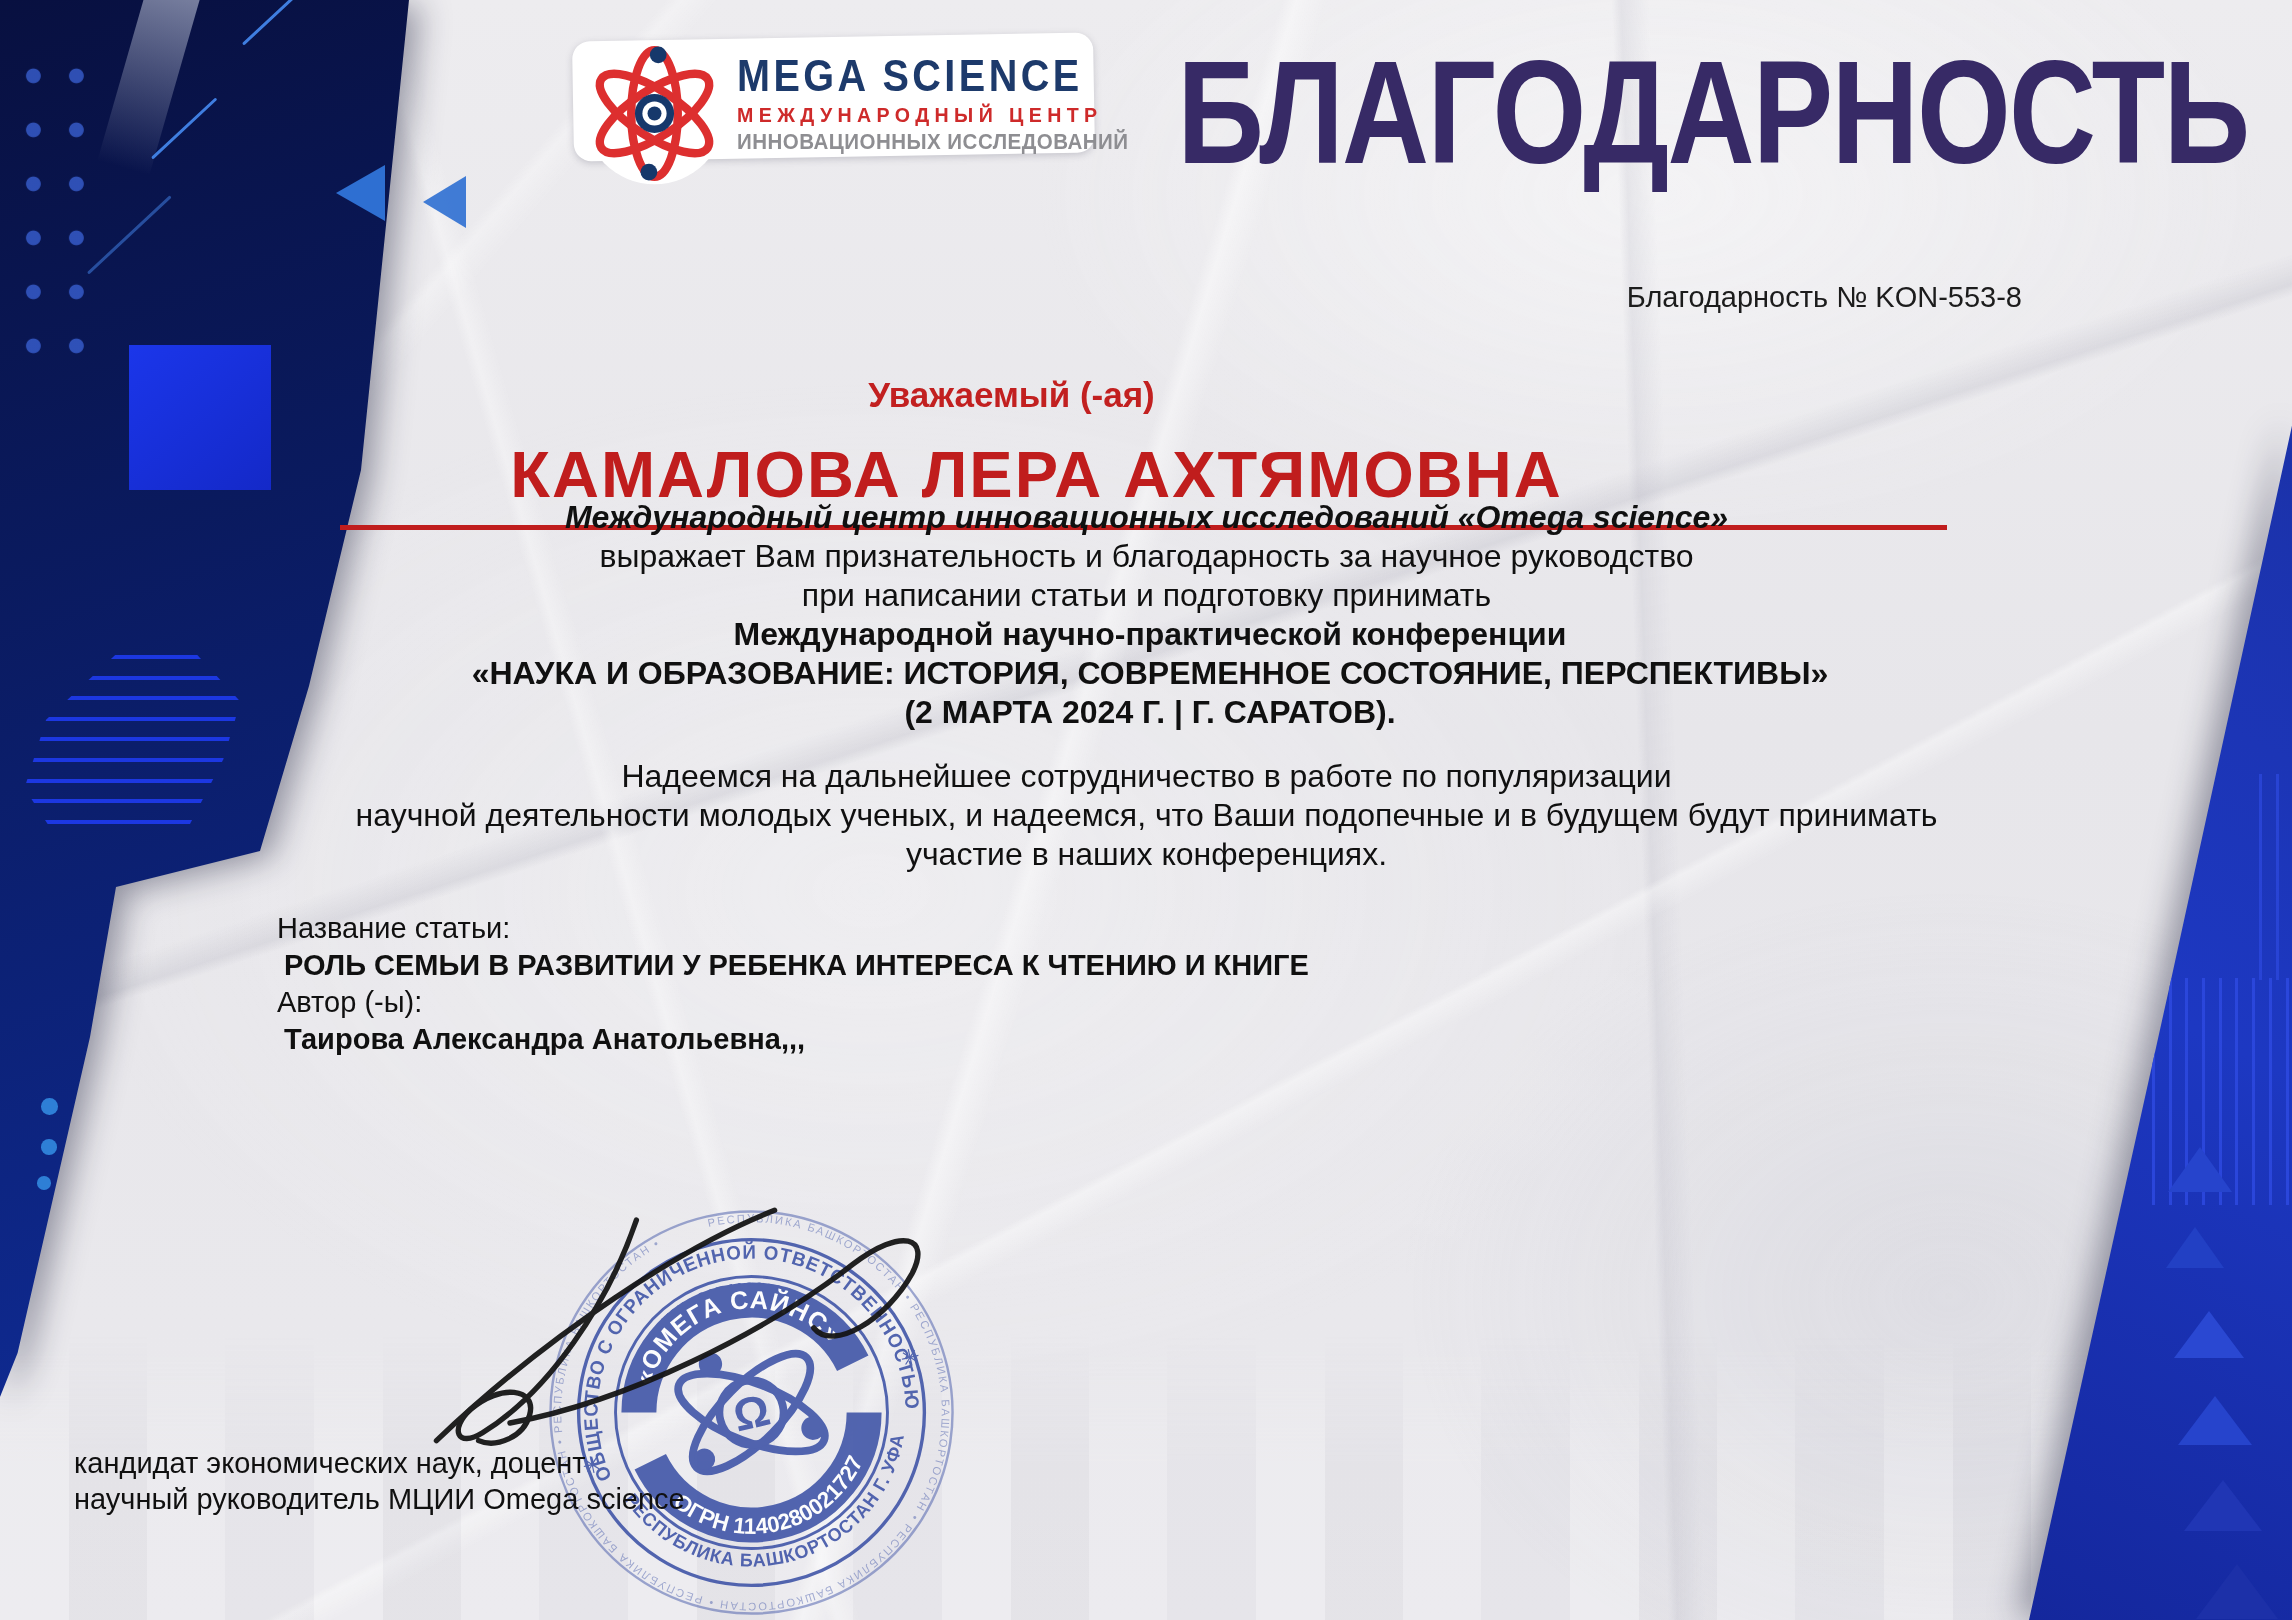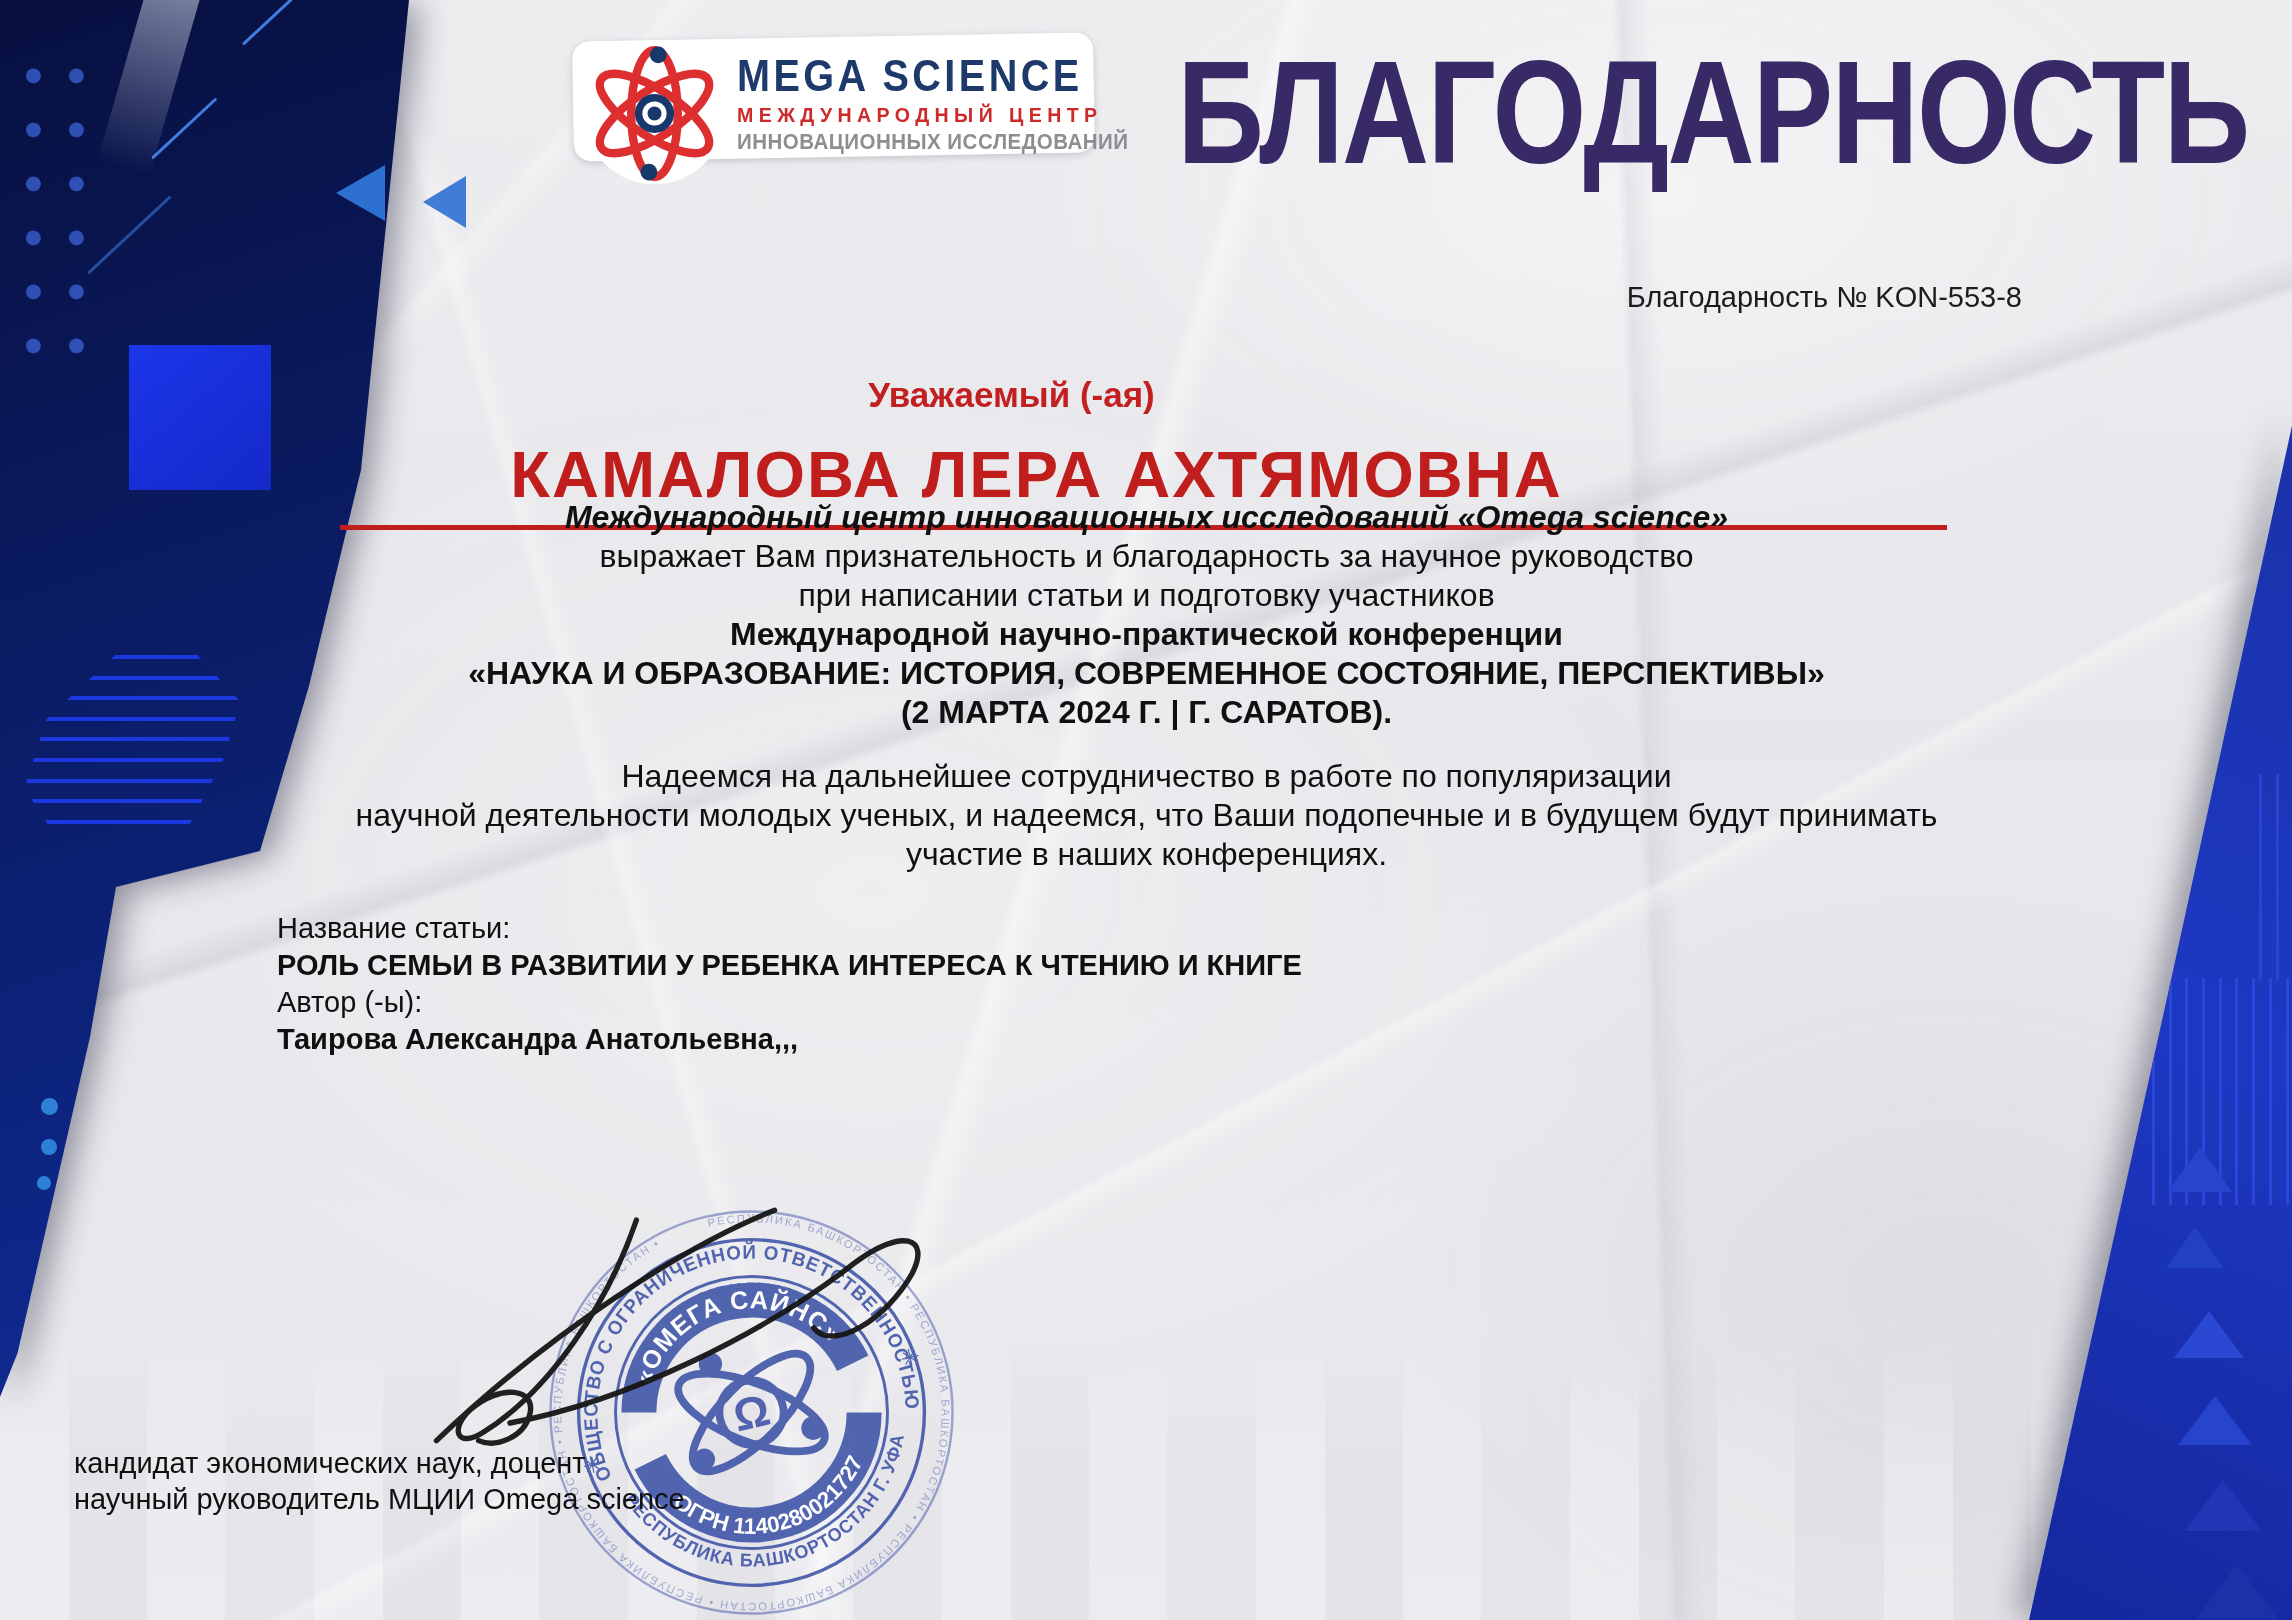--- a/index.html
+++ b/index.html
@@ -86,21 +86,21 @@
   }
   .cert-no{position:absolute; top:281px; right:271px; font-size:29px; color:#1c1c1c;}
   .salutation{position:absolute; left:0; top:375px; width:2023px; text-align:center; font-size:35px; font-weight:bold; color:#c22020;}
   .recip-name{position:absolute; left:0; top:412px; width:2073px; text-align:center; font-size:65px; font-weight:bold; color:#c01d1d; letter-spacing:2px; line-height:1;margin-top:30px;}
   .name-underline{position:absolute; left:340px; top:525px; width:1607px; height:4.9px; background:#c01d1d;}
   .par{position:absolute; left:0; width:2293px; text-align:center; font-size:32px; color:#101010;}
   .par div{line-height:39px;}
   .par1{top:498px;}
   .par2{top:757px;}
   .par2 div{line-height:39px;}
-  .b{font-weight:bold;}
+  .b{font-weight:bold;margin-left:7px;}
   .bi{font-weight:bold; font-style:italic;}
   .article{position:absolute; left:277px; top:910px; font-size:29px; color:#101010;}
   .article div{line-height:37px;}
   .sign-block{position:absolute; left:74px; top:1445px; font-size:29px; color:#101010;}
   .sign-block div{line-height:36px;}
   .sign-name{font-size:30px; font-weight:bold;}
 
   .overlay-svg{position:absolute; left:0; top:0; pointer-events:none;}
   .stamp-svg{position:absolute; left:533px; top:1194px; width:437px; height:437px; opacity:.9;}
 </style>
@@ -166,21 +166,21 @@
   <h1 class="title">БЛАГОДАРНОСТЬ</h1>
   <div class="cert-no">Благодарность № KON-553-8</div>
 
   <div class="salutation">Уважаемый (-ая)</div>
   <div class="recip-name">КАМАЛОВА ЛЕРА АХТЯМОВНА</div>
   <div class="name-underline"></div>
 
   <div class="par par1">
     <div class="bi">Международный центр инновационных исследований «Omega science»</div>
     <div>выражает Вам признательность и благодарность за научное руководство</div>
-    <div>при написании статьи и подготовку участников</div>
+    <div>при написании статьи и подготовку принимать</div>
     <div class="b">Международной научно-практической конференции</div>
     <div class="b">«НАУКА И ОБРАЗОВАНИЕ: ИСТОРИЯ, СОВРЕМЕННОЕ СОСТОЯНИЕ, ПЕРСПЕКТИВЫ»</div>
     <div class="b">(2 МАРТА 2024 Г. | Г. САРАТОВ).</div>
   </div>
 
   <div class="par par2">
     <div>Надеемся на дальнейшее сотрудничество в работе по популяризации</div>
     <div>научной деятельности молодых ученых, и надеемся, что Ваши подопечные и в будущем будут принимать</div>
     <div>участие в наших конференциях.</div>
   </div>

